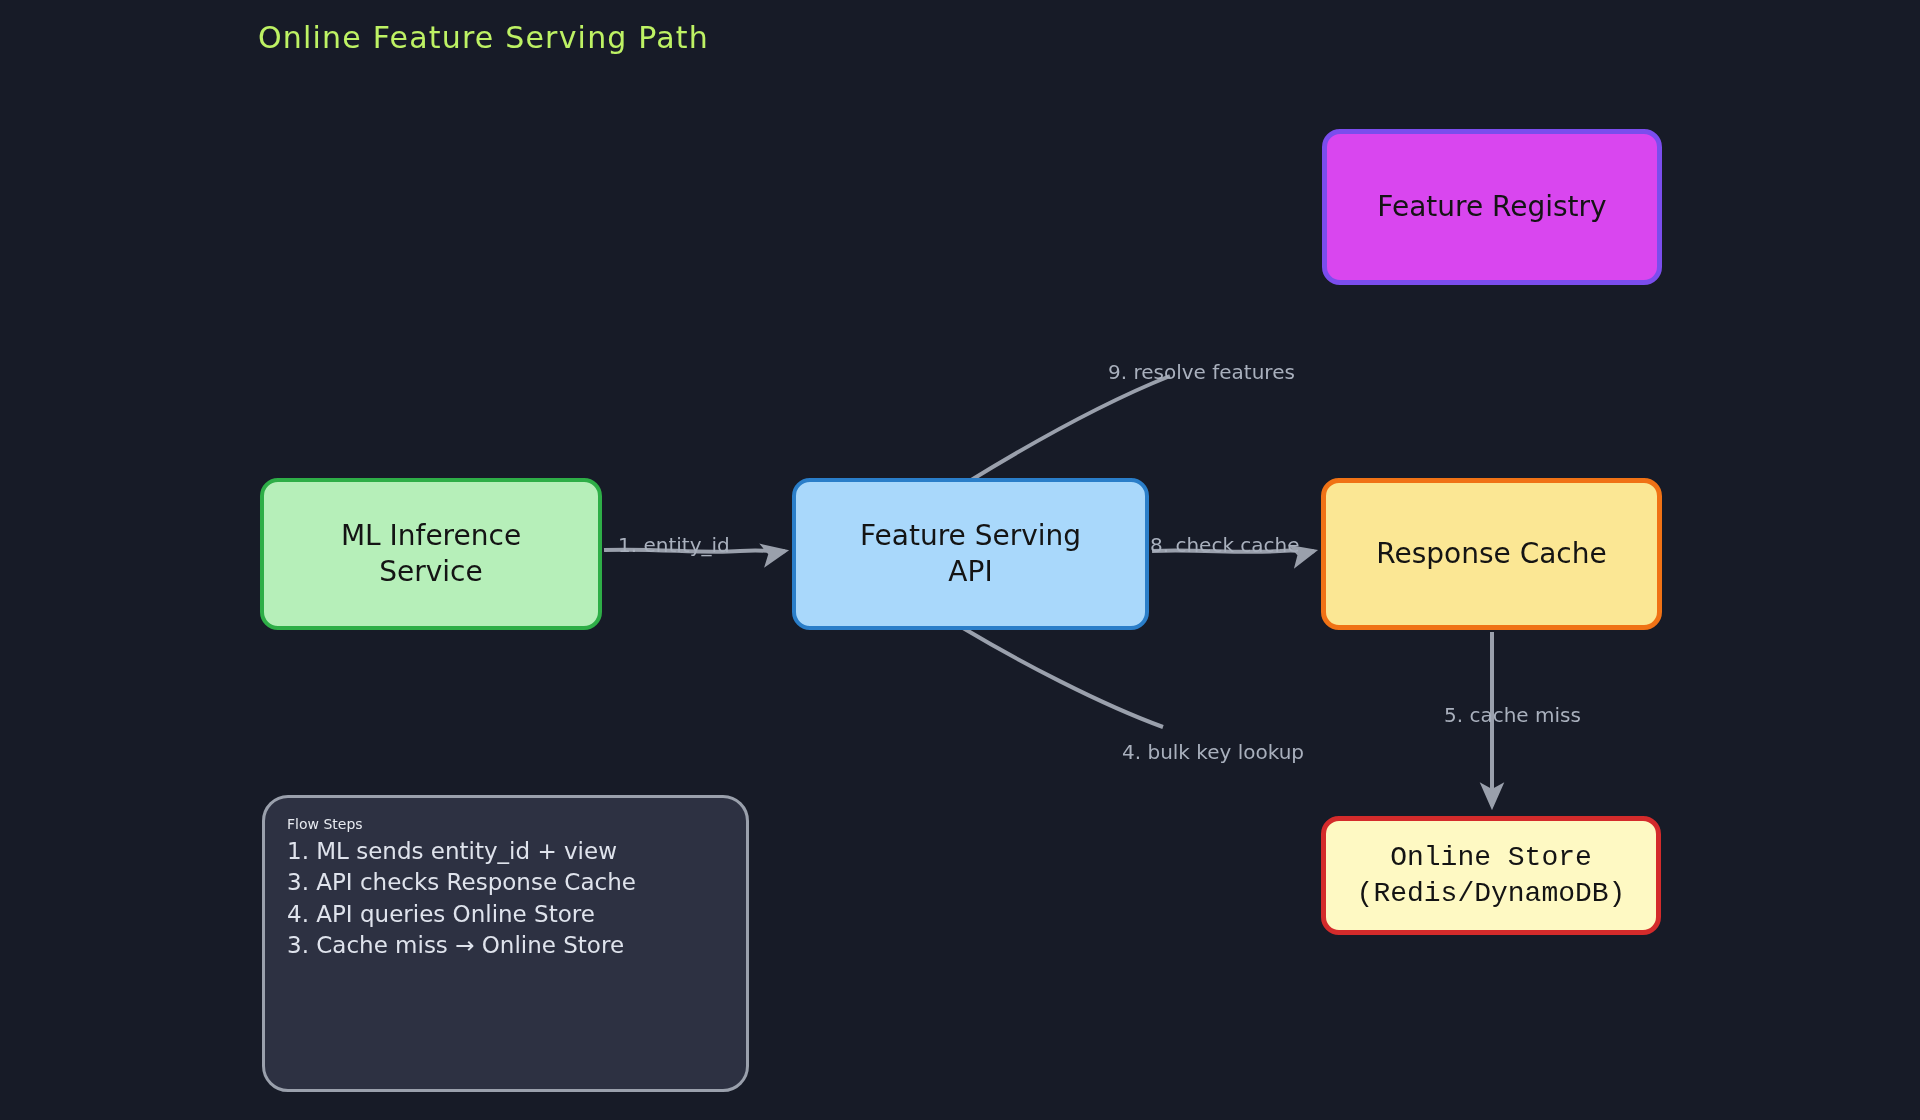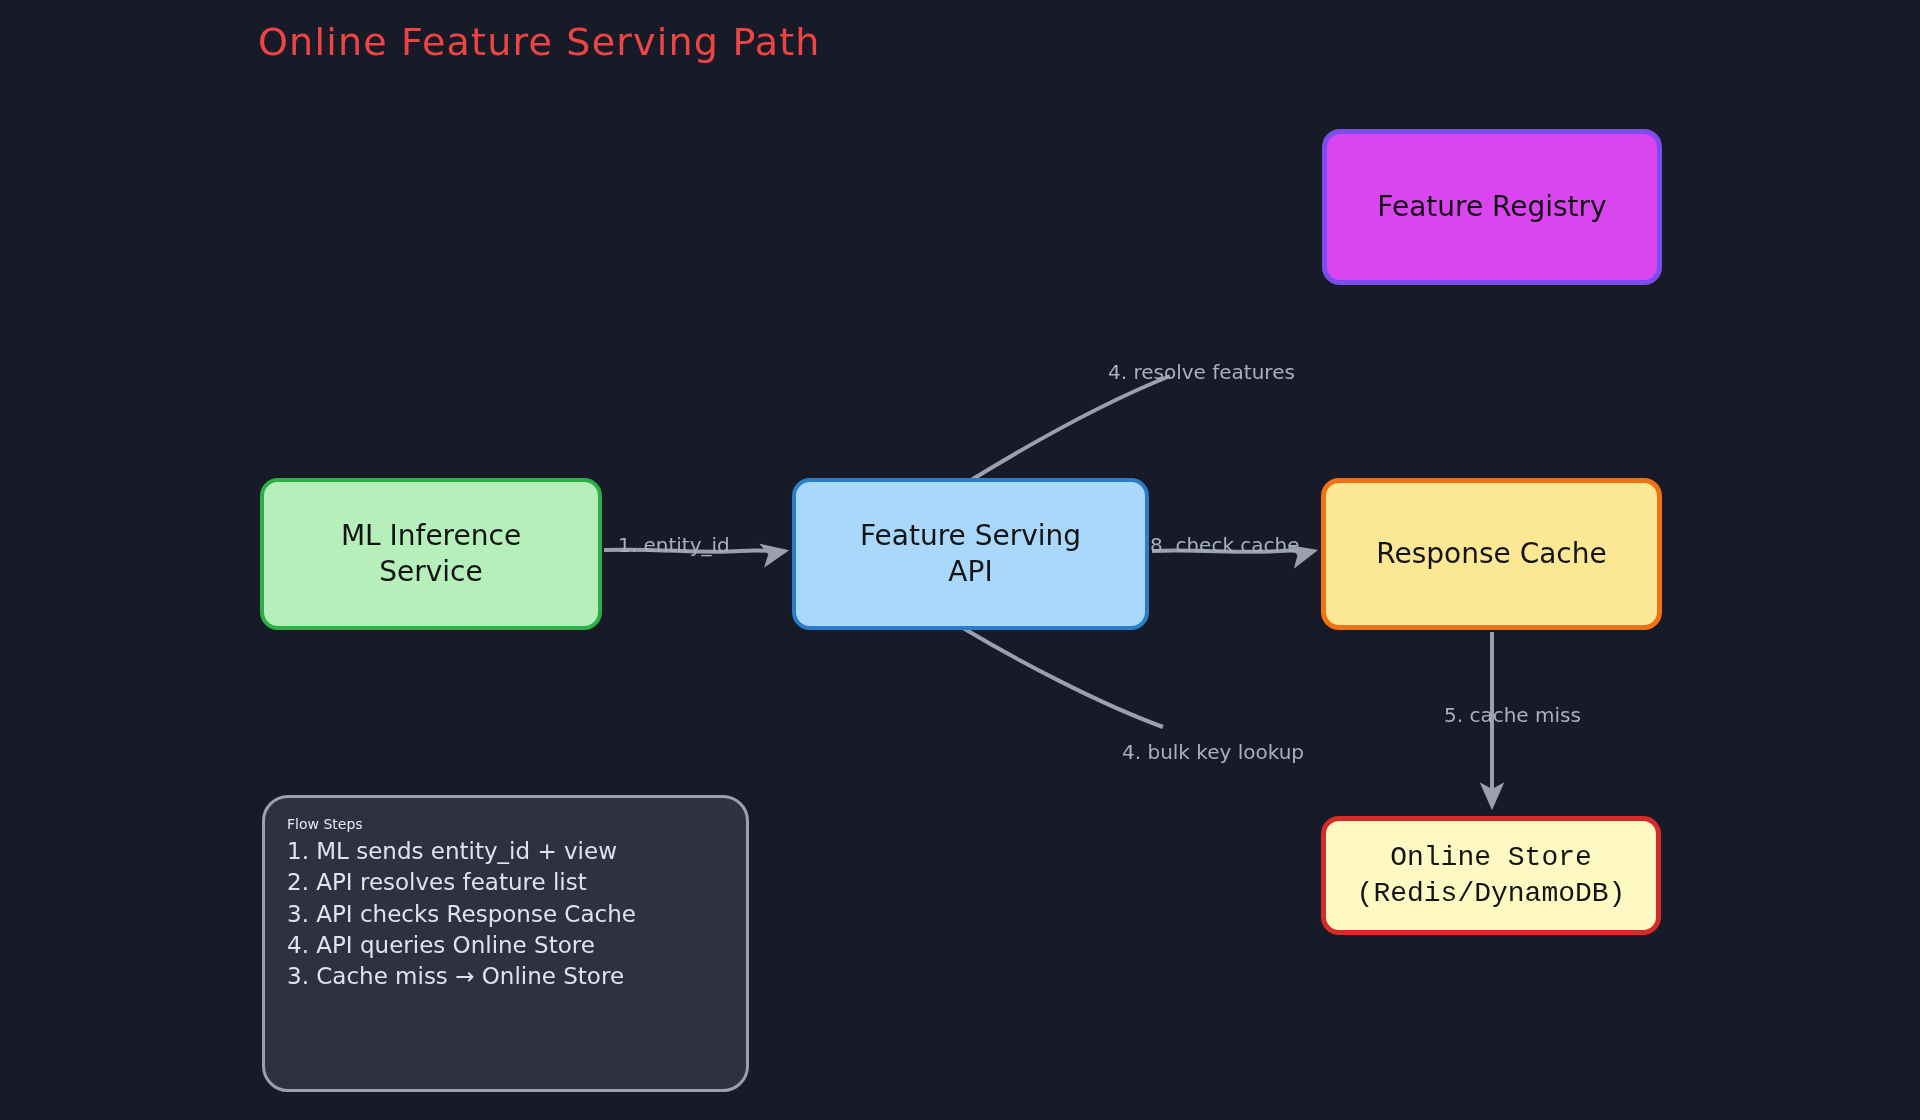--- a/index.html
+++ b/index.html
@@ -25,22 +25,22 @@
     left: 0; top: 0;
     width: 1920px;
     height: 1120px;
     overflow: visible;
   }
   .diagram-title {
     position: absolute;
     left: 258px;
     top: 20px;
     font-family: "DejaVu Sans", sans-serif;
-    font-size: 38px;
-    color: #ef4444;
+    font-size: 30px;
+    color: #bef264;
     letter-spacing: 1.2px;
     white-space: nowrap;
   }
   .node {
     position: absolute;
     box-sizing: border-box;
     border-radius: 18px;
     display: flex;
     align-items: center;
     justify-content: center;
@@ -151,27 +151,26 @@
   <div class="node node-ml">ML Inference
 Service</div>
   <div class="node node-api">Feature Serving
 API</div>
   <div class="node node-cache">Response Cache</div>
   <div class="node node-registry">Feature Registry</div>
   <div class="node node-store">Online Store
 (Redis/DynamoDB)</div>
 
   <div class="edge-label lbl-1">1. entity_id</div>
-  <div class="edge-label lbl-2">4. resolve features</div>
+  <div class="edge-label lbl-2">9. resolve features</div>
   <div class="edge-label lbl-3">8. check cache</div>
   <div class="edge-label lbl-4">4. bulk key lookup</div>
   <div class="edge-label lbl-5">5. cache miss</div>
 
   <div class="flow-panel">
     <div class="flow-title">Flow Steps</div>
     <div class="flow-step">1. ML sends entity_id + view</div>
-    <div class="flow-step">2. API resolves feature list</div>
     <div class="flow-step">3. API checks Response Cache</div>
     <div class="flow-step">4. API queries Online Store</div>
     <div class="flow-step">3. Cache miss → Online Store</div>
   </div>
 
 </div>
 
 </body></html>

